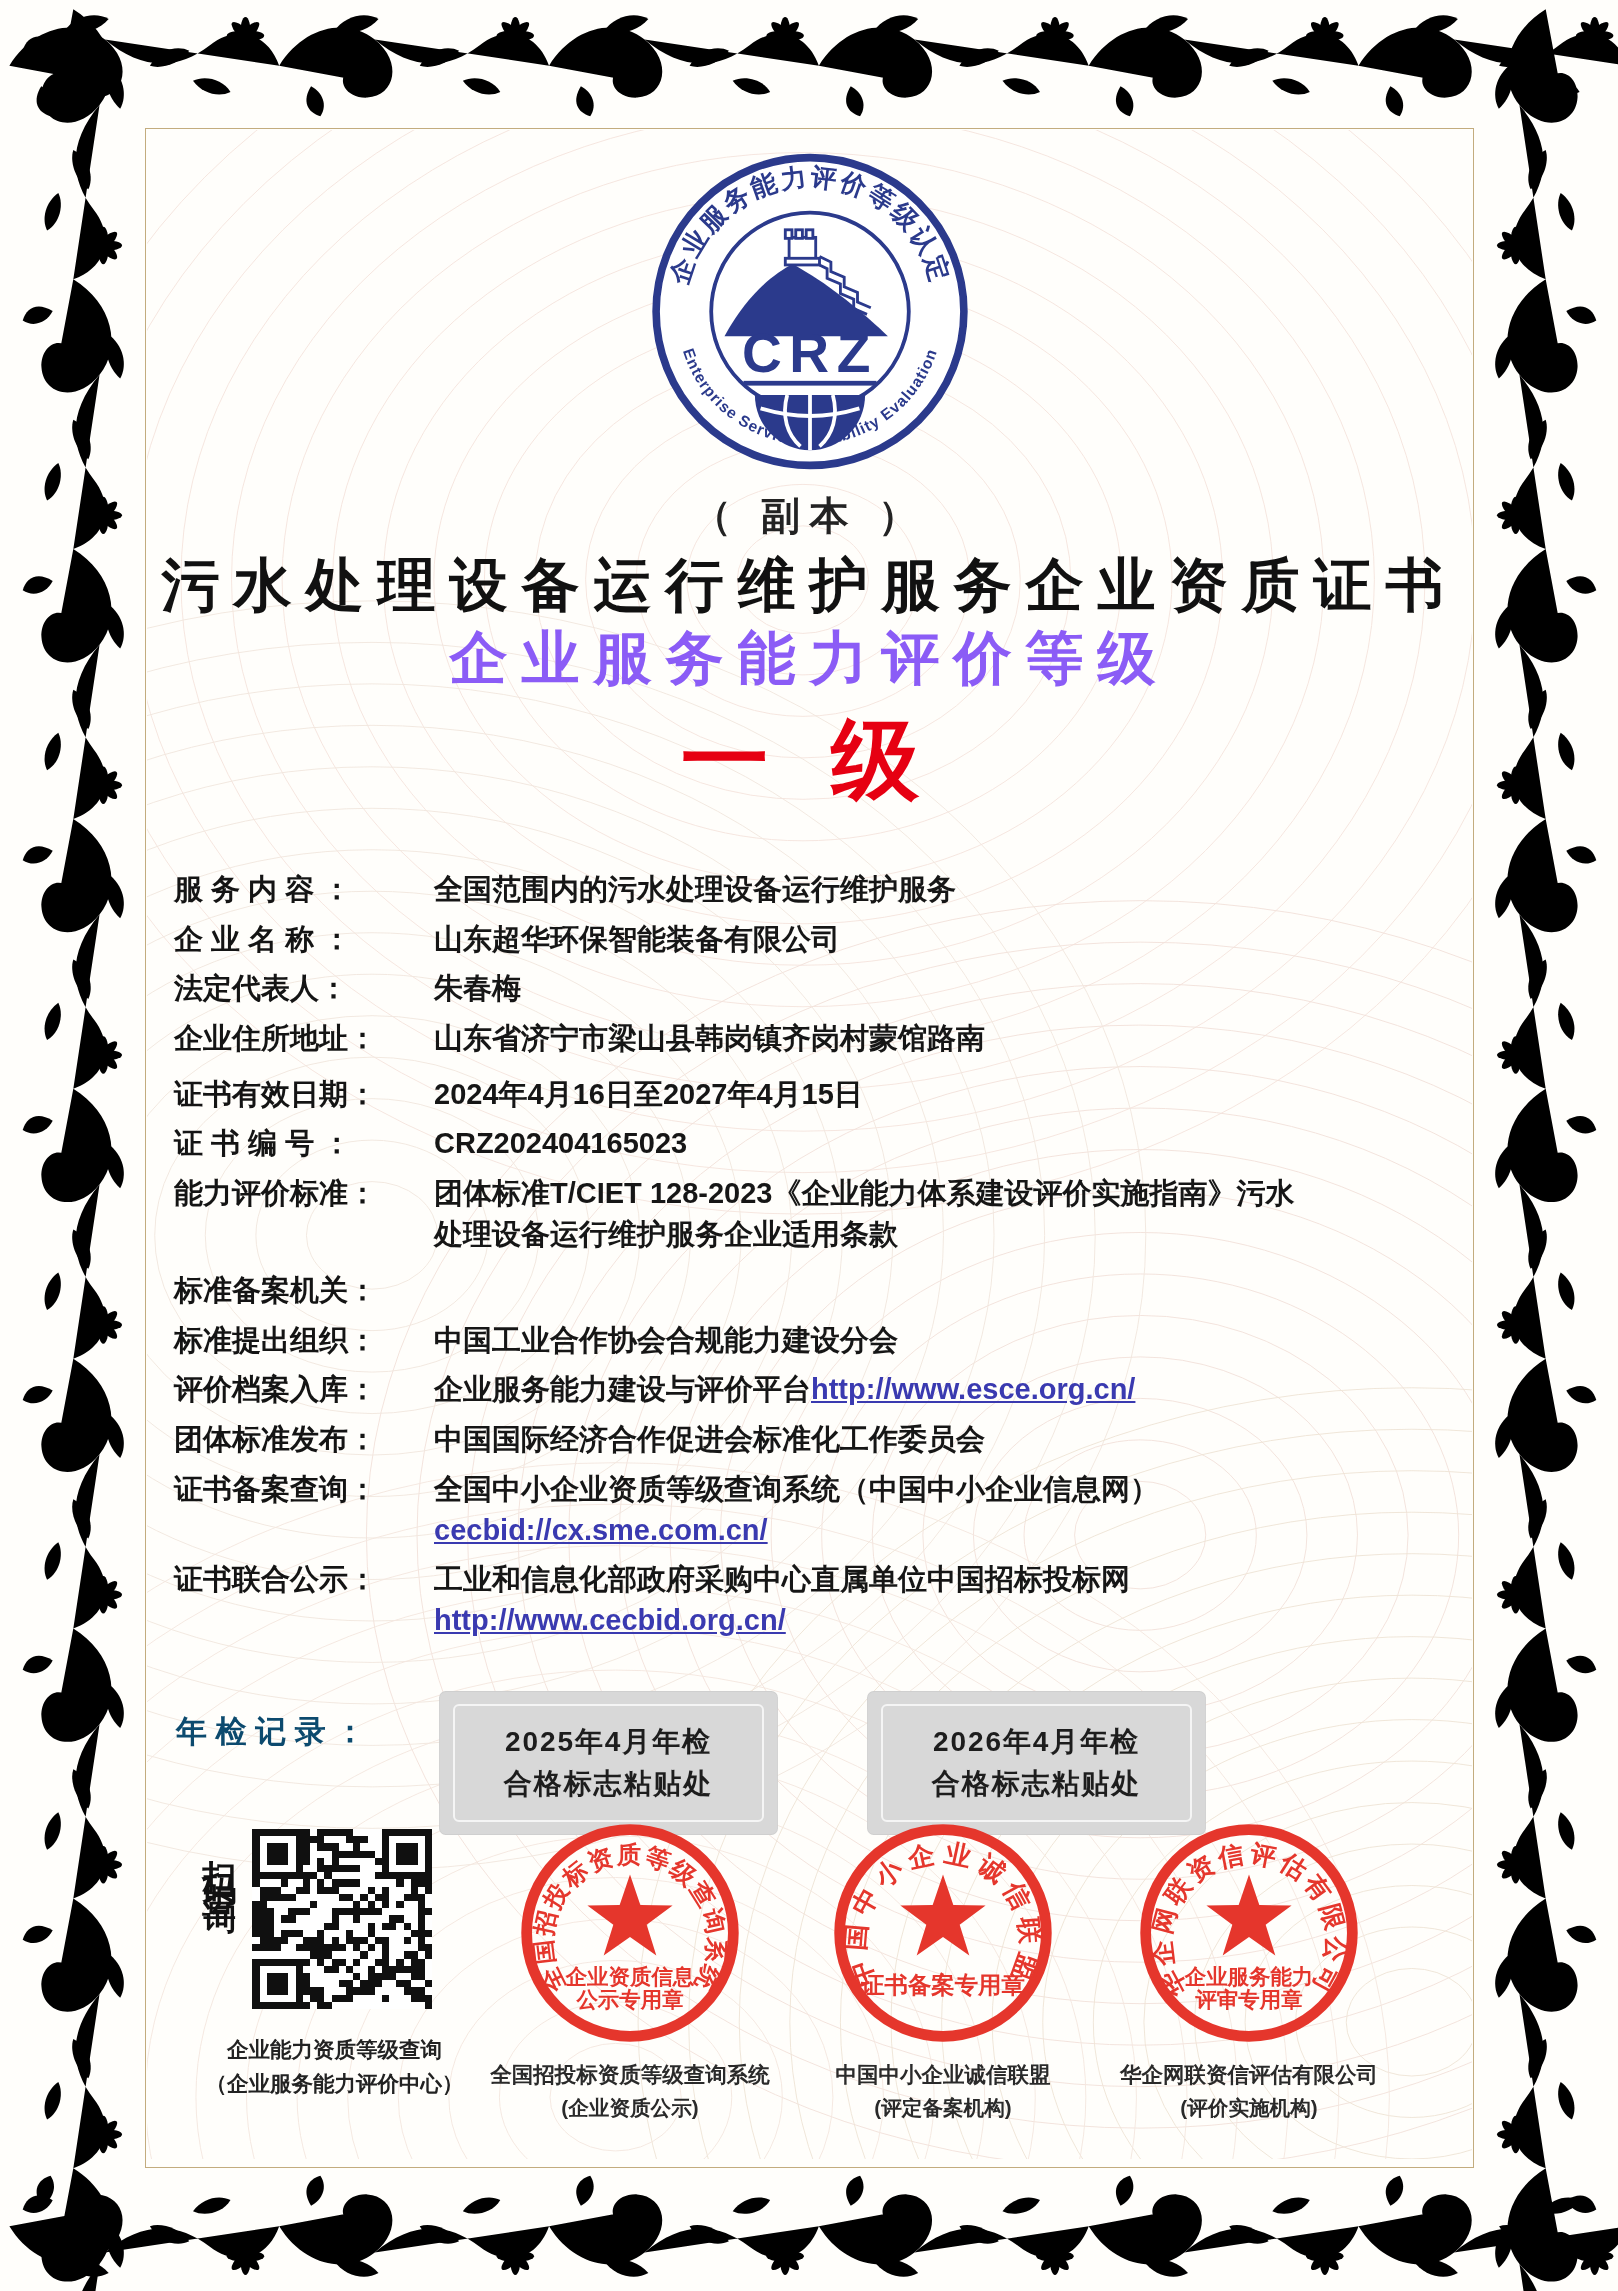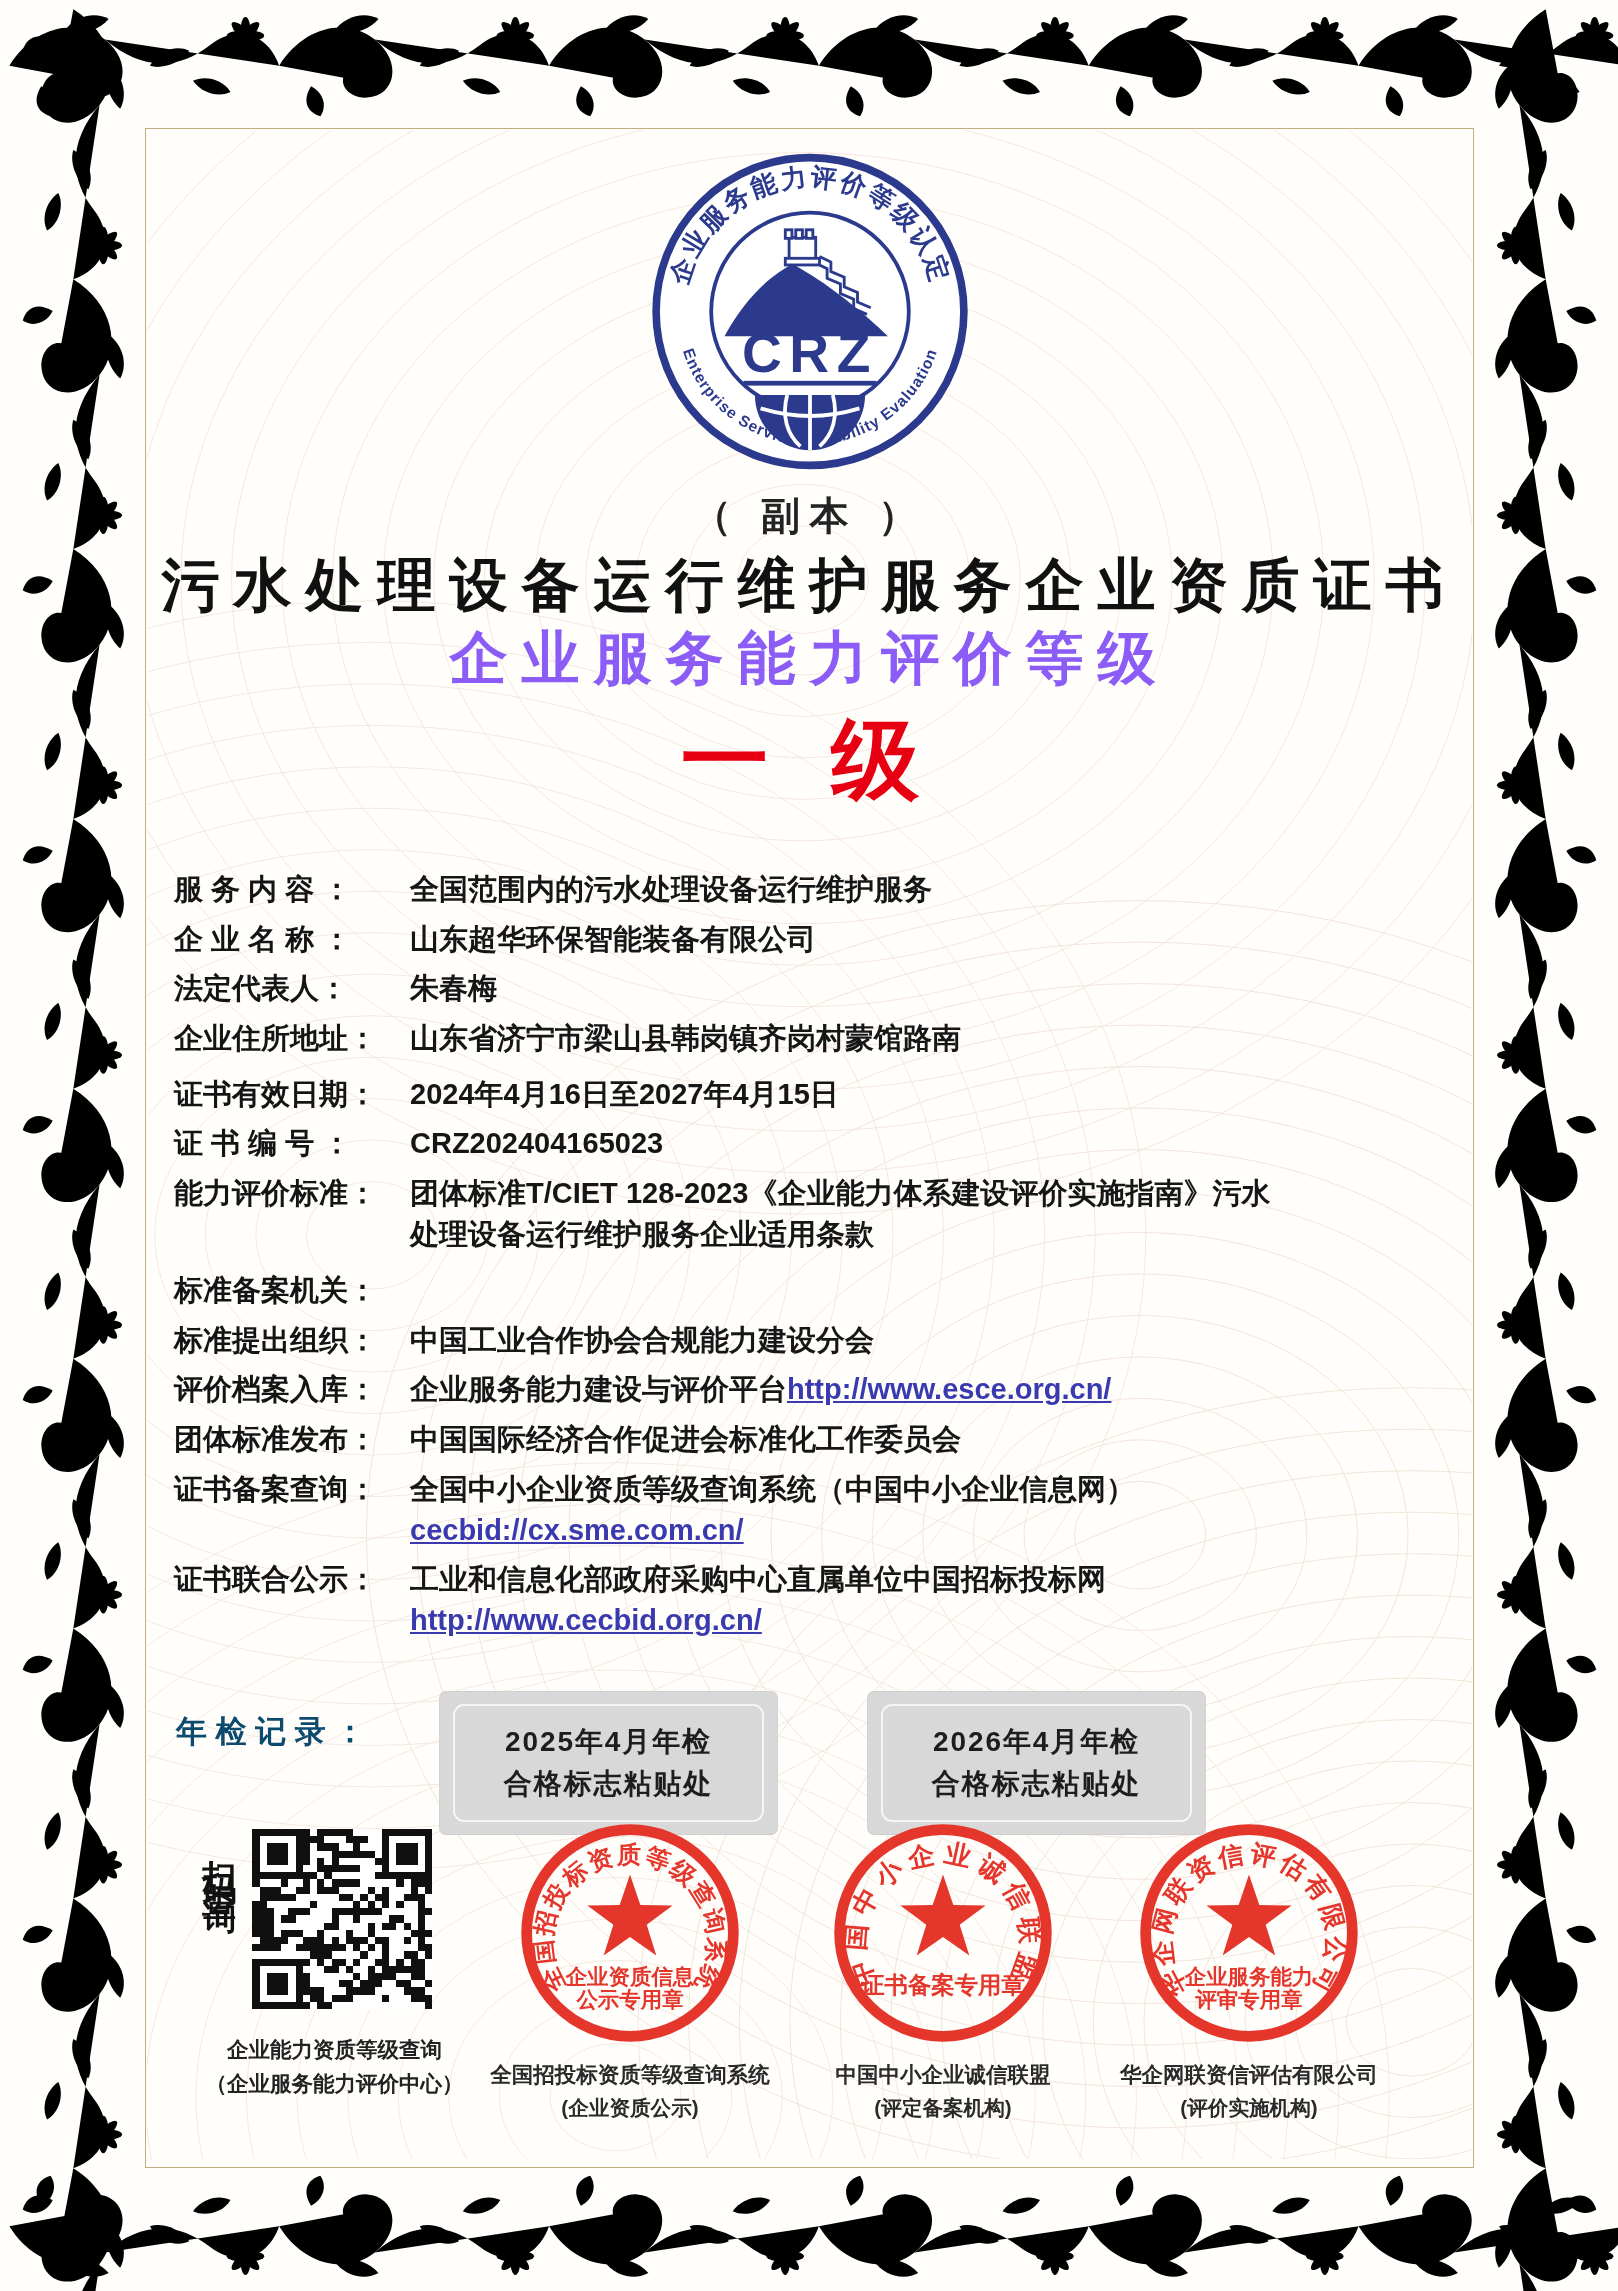--- a/index.html
+++ b/index.html
@@ -14,31 +14,31 @@
   
   #guilloche{position:absolute;left:147px;top:130px;pointer-events:none;opacity:.85;}
   .content{position:absolute;left:0;top:0;width:100%;height:100%;}
   .center{position:absolute;left:50%;transform:translateX(-50%);white-space:nowrap;}
   .logo-wrap{top:150px;}
   .copy-label{top:489px;font-size:39px;font-weight:700;letter-spacing:9.4px;color:#232323;}
   .title1{top:547px;font-size:58px;font-weight:900;letter-spacing:14px;color:#111;}
   .title2{top:620px;font-size:58px;font-weight:900;letter-spacing:14px;color:#8b5cf6;}
   .grade{top:701px;font-size:88px;font-weight:900;letter-spacing:19px;color:#e60012;}
   .fields{position:absolute;left:174px;top:869px;width:1284px;}
-  .frow{display:flex;margin-bottom:8.4px;font-size:29px;font-weight:700;line-height:1.42;}
+  .frow{display:flex;margin-bottom:8.4px;font-size:29px;font-weight:700;line-height:1.42;gap:24px;}
   .frow .flabel{flex:0 0 236px;white-space:pre;color:#141414;}
   .frow .fvalue{flex:1;color:#161616;}
   .gap-top{margin-top:15px;}
   .cert-link{color:#3a3ab0;text-decoration:underline;font-weight:700;cursor:pointer;}
   .linkline{display:block;}
   
   .annual-label{position:absolute;left:176px;top:1711px;font-size:31px;font-weight:800;color:#0c4a6e;white-space:pre;}
   .check-box{position:absolute;top:1692px;width:337px;height:142px;background:#d8d8d8;border-radius:5.6px;
     box-shadow:0 0 0 0.9px #cfcfcf;display:flex;align-items:center;justify-content:center;}
-  .check-box .inner{border:2.8px solid #f5f5f5;border-radius:11px;width:307px;height:114px;
+  .check-box .inner{border:2.8px solid #f5f5f5;border-radius:6px;width:307px;height:114px;
     display:flex;flex-direction:column;align-items:center;justify-content:center;font-size:28px;font-weight:700;color:#1d1d1d;line-height:1.5;letter-spacing:1.9px;}
   .box1{left:440px;} .box2{left:858px;margin-left:10px;}
   
   .qr-block{position:absolute;left:197px;top:1829px;width:309px;}
   .qr-row{display:flex;align-items:flex-start;}
   .qr-side{writing-mode:vertical-rl;text-orientation:upright;font-size:34px;font-weight:900;letter-spacing:13px;color:#111;margin:3.7px 9.4px 0 0;height:187px;}
   .qr-grid{width:180px;height:180px;background:#fff;display:grid;grid-template-columns:repeat(25,1fr);grid-template-rows:repeat(25,1fr);}
   .qr-grid div{background:#fff;} .qr-grid div.on{background:#101010;}
   .qr-caption{margin-top:13px;text-align:center;font-size:21.5px;font-weight:700;color:#222;line-height:1.6;width:309px;margin-left:-17px;}
   

